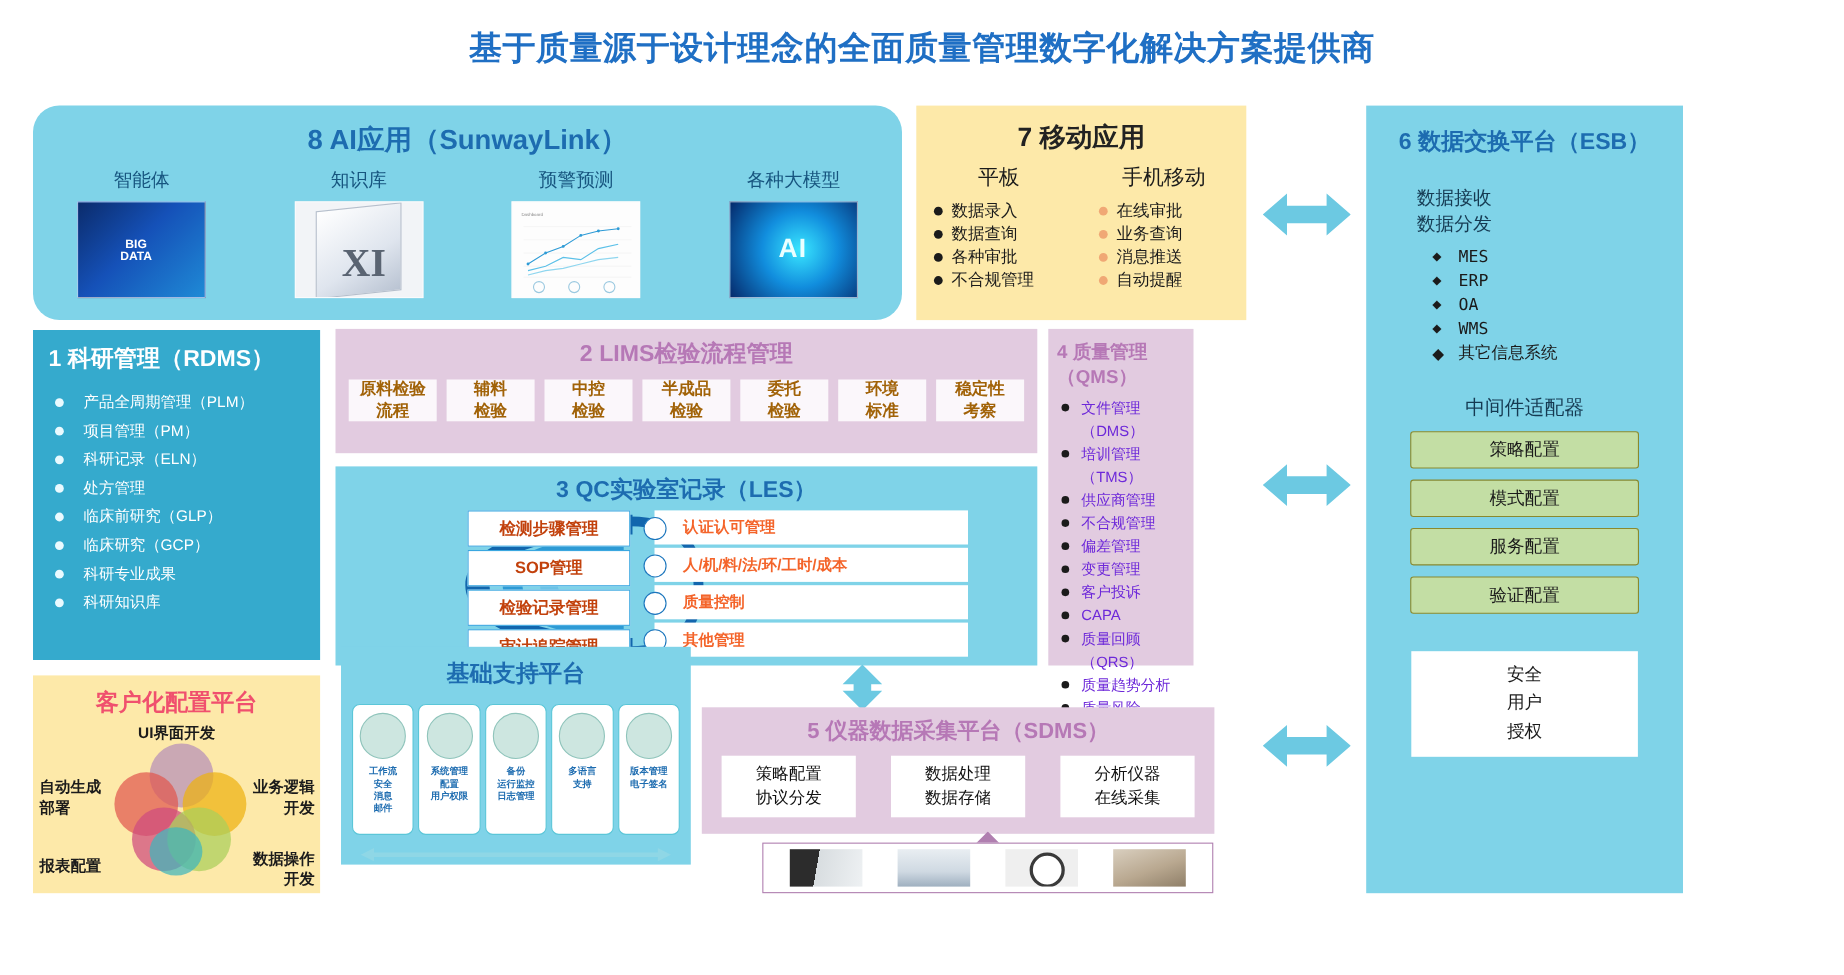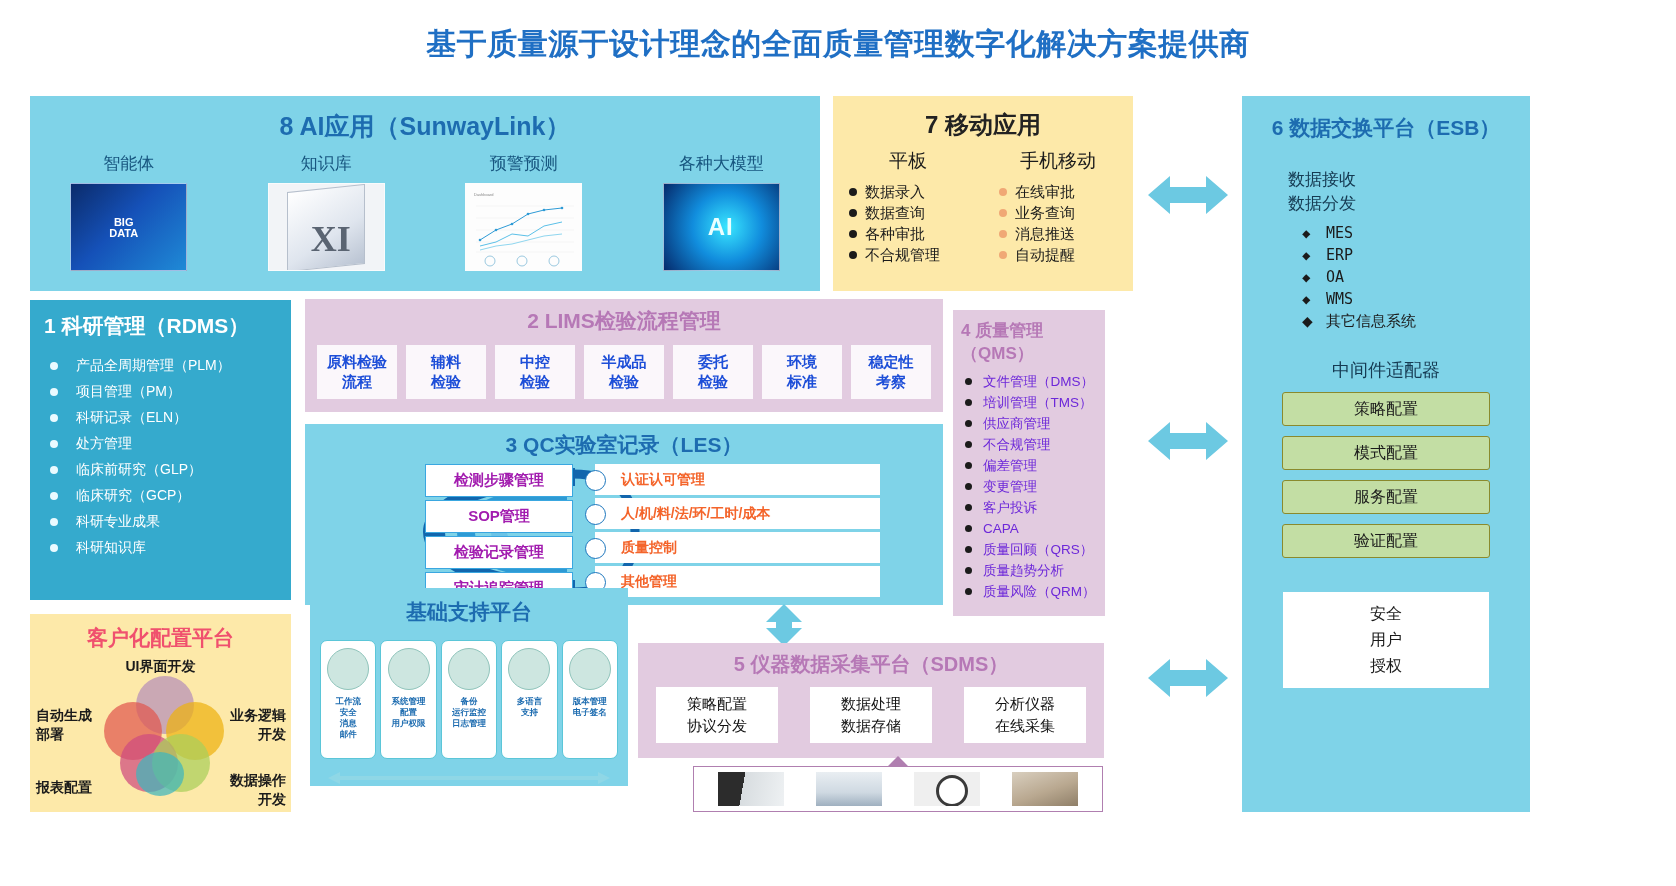--- a/index.html
+++ b/index.html
@@ -21,21 +21,21 @@
   .panel-blue{background:#7fd3e8;}
   .panel-blue2{background:#35aacd;}
   .panel-yellow{background:#fde9a9;}
   .panel-purple{background:#e2cbe0;}
 
   .sec-title{width:100%;text-align:center;font-weight:bold;}
   .t-blue{color:#1d6cb0;}
   .t-purple{color:#b678b6;}
 
   
-  #ai-panel{left:30px;top:96px;width:790px;height:195px;}
+  #ai-panel{left:30px;top:96px;width:790px;height:195px;border-radius:24px;}
   #ai-panel .sec-title{margin-top:14px;font-size:25px;}
   .ai-cols{position:absolute;top:56px;left:0;width:790px;display:flex;}
   .ai-col{flex:1;text-align:center;}
   .ai-label{font-size:17px;color:#17557f;margin-bottom:8px;}
   .ai-thumb{width:115px;height:86px;margin:0 auto;border:1px solid rgba(255,255,255,.6);
             position:relative;overflow:hidden;}
   .th-bigdata{background:linear-gradient(135deg,#0b2b6b 0%,#1551b8 45%,#1f8ad6 100%);}
   .th-bigdata:after{content:"BIG\A DATA";white-space:pre;position:absolute;
      left:38px;top:33px;color:#fff;font-size:11px;font-weight:bold;line-height:11px;text-align:center;}
   .th-crystal{background:#f2f4f7;}
@@ -82,38 +82,38 @@
   #rdms-panel .sec-title{margin-top:12px;font-size:21px;color:#fff;text-align:left;padding-left:14px;}
   .rdms-list{list-style:none;margin:12px 0 0 0;padding:0 0 0 20px;}
   .rdms-list li{font-size:14px;color:#ffffff;line-height:26px;position:relative;padding-left:26px;}
   .rdms-list li:before{content:"";position:absolute;left:0;top:10px;width:8px;height:8px;border-radius:50%;
      background:#eafaff;}
 
   
   #lims-panel{left:305px;top:299px;width:638px;height:113px;}
   #lims-panel .sec-title{margin-top:8px;font-size:21px;}
   .lims-row{position:absolute;left:12px;top:46px;width:614px;display:flex;justify-content:space-between;}
-  .lims-cell{width:80px;height:54px;background:#fbf7fb;display:flex;flex-direction:column;
-     align-items:center;justify-content:center;font-size:15px;color:#1d4ed8;line-height:20px;font-weight:bold;}
+  .lims-cell{width:80px;height:38px;background:#fbf7fb;display:flex;flex-direction:column;
+     align-items:center;justify-content:center;font-size:15px;color:#a16207;line-height:20px;font-weight:bold;}
 
   
   #les-panel{left:305px;top:424px;width:638px;height:181px;}
   #les-panel .sec-title{margin-top:7px;font-size:21px;}
   .les-wrap{position:absolute;left:0;top:38px;width:638px;height:140px;}
   .les-left{position:absolute;left:120px;top:2px;width:148px;}
   .les-lbox{height:31px;background:#fff;border:1px solid #3aa7e0;margin-bottom:3px;
-     display:flex;align-items:center;justify-content:center;font-size:15px;font-weight:bold;color:#a21caf;}
+     display:flex;align-items:center;justify-content:center;font-size:15px;font-weight:bold;color:#c2410c;}
   .les-right{position:absolute;left:290px;top:2px;width:285px;}
   .les-rbox{height:31px;background:#fff;margin-bottom:3px;display:flex;align-items:center;
      padding-left:26px;font-size:14px;font-weight:bold;color:#f4642a;position:relative;}
   .les-rbox:before{content:"";position:absolute;left:-10px;top:6px;width:19px;height:19px;border-radius:50%;
      background:#fff;border:1px solid #1c76bd;}
 
   
-  #qms-panel{left:953px;top:310px;width:152px;height:306px;}
+  #qms-panel{left:953px;top:299px;width:132px;height:306px;}
   #qms-panel .sec-title{margin-top:9px;font-size:17px;text-align:left;padding-left:8px;}
   .qms-list{list-style:none;margin:6px 0 0 0;padding:0 0 0 10px;}
   .qms-list li{font-size:13.5px;color:#6d28d9;line-height:21px;position:relative;padding-left:20px;}
   .qms-list li:before{content:"";position:absolute;left:2px;top:7px;width:7px;height:7px;border-radius:50%;
      background:#1b1b1b;}
 
   
   #cust-panel{left:30px;top:614px;width:261px;height:198px;}
   .cust-title{margin-top:10px;text-align:center;font-size:21px;font-weight:bold;color:#f0506e;}
   .cust-ui{margin-top:6px;text-align:center;font-size:14px;color:#1b1b1b;font-weight:bold;}

